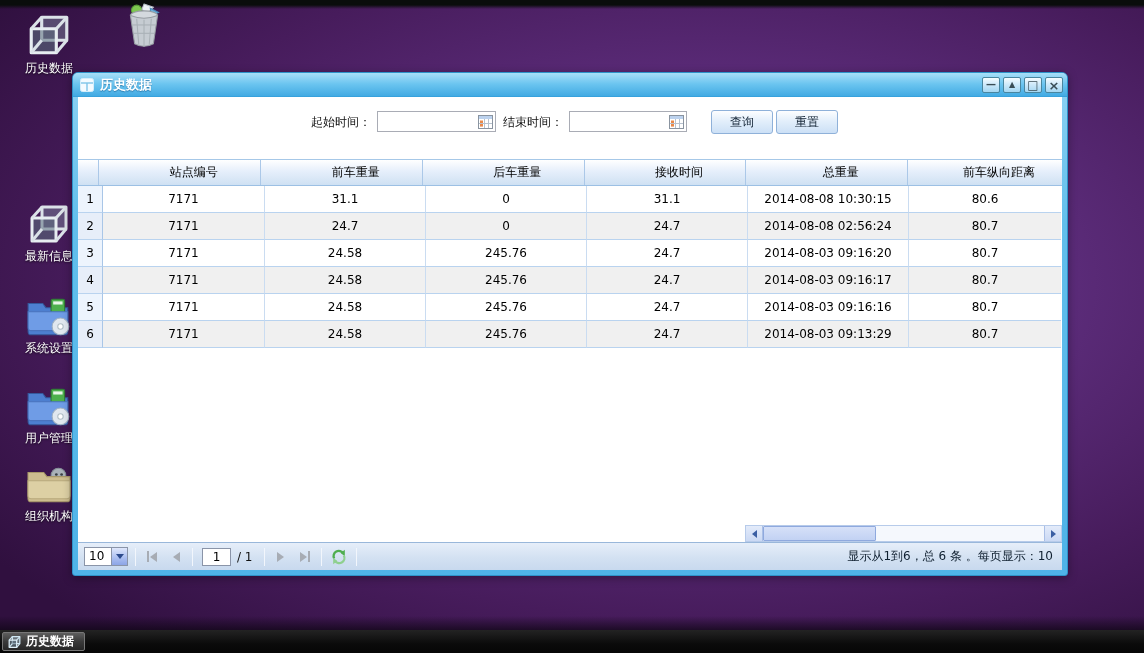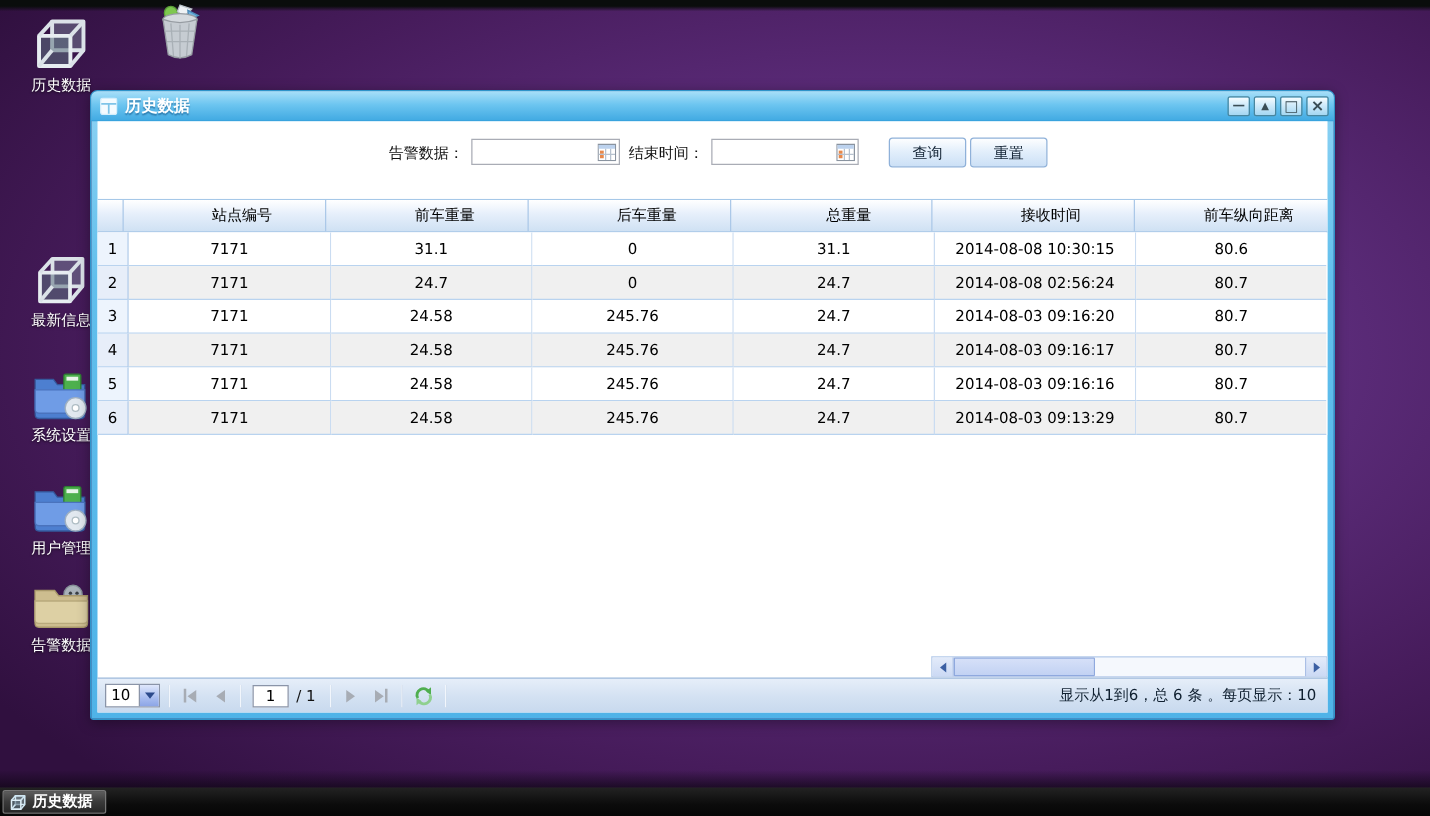--- a/index.html
+++ b/index.html
@@ -166,21 +166,21 @@
   </div>
 
   <div class="dicon" style="left:13px; top:464px;">
     <svg width="48" height="42" viewBox="0 0 44 40">
       <circle cx="31" cy="11" r="7" fill="#aab2b9" stroke="#858f97"></circle>
       <circle cx="29" cy="10" r="1.3" fill="#3a3f44"></circle>
       <circle cx="34" cy="10" r="1.3" fill="#3a3f44"></circle>
       <path d="M2,8 h15 l3,4 h22 v21 q0,3 -3,3 h-34 q-3,0 -3,-3 z" fill="#cdbd8f" stroke="#a8986a"></path>
       <path d="M2,16 h40 v14 q0,3 -3,3 h-34 q-3,0 -3,-3 z" fill="#ddd0a4" stroke="#b8a97c"></path>
     </svg>
-    <div class="dlabel">告警数据</div>
+    <div class="dlabel">组织机构</div>
   </div>
 </div>
 
 <div class="window">
 
   <div class="titlebar">
     <svg width="14" height="14" viewBox="0 0 14 14">
       <rect x="0.5" y="0.5" width="13" height="13" rx="2" fill="#f4fbff" stroke="#d5eefb"></rect>
       <line x1="1" y1="5" x2="13" y2="5" stroke="#7fc4e8" stroke-width="1.4"></line>
       <line x1="7" y1="5" x2="7" y2="13" stroke="#7fc4e8" stroke-width="1.4"></line>
@@ -189,21 +189,21 @@
     <div class="win-controls">
       <div class="win-btn">—</div>
       <div class="win-btn" style="font-size:8px;">▲</div>
       <div class="win-btn" style="font-size:12px;">□</div>
       <div class="win-btn" style="font-size:13px;">×</div>
     </div>
   </div>
 
   <div class="window-body">
 
-    <span class="form-label" style="left:233px; width:66px;">告警数据：</span>
+    <span class="form-label" style="left:233px; width:66px;">起始时间：</span>
     <input class="date-input" style="left: 299px;" value="">
     <svg class="cal-icon" style="left:400px;" viewBox="0 0 15 15">
       <rect x="0.5" y="1.5" width="14" height="13" fill="#fff" stroke="#8a94a0"></rect>
       <rect x="1" y="2" width="13" height="3" fill="#bcd2ee"></rect>
       <rect x="2" y="6.5" width="3" height="2.6" fill="#e8884a"></rect>
       <rect x="2" y="10" width="3" height="2.6" fill="#e8884a"></rect>
       <line x1="6.5" y1="5" x2="6.5" y2="14" stroke="#b7c2cf"></line>
       <line x1="10.5" y1="5" x2="10.5" y2="14" stroke="#b7c2cf"></line>
       <line x1="1" y1="9.5" x2="14" y2="9.5" stroke="#b7c2cf"></line>
     </svg>
@@ -222,22 +222,22 @@
 
     <button class="form-btn" style="left:633px;">查询</button>
     <button class="form-btn" style="left:698px;">重置</button>
 
     <div class="grid">
       <div class="thead">
         <div class="hcorner"></div>
       <div class="hcell c0">站点编号</div>
           <div class="hcell c1">前车重量</div>
           <div class="hcell c2">后车重量</div>
+          <div class="hcell c4">接收时间</div>
           <div class="hcell c3">总重量</div>
-          <div class="hcell c4">接收时间</div>
           <div class="hcell c5">前车纵向距离</div>
         </div>
       <div>
           <div class="trow">
             <div class="cell col-num">1</div>
             <div class="cell c0">7171</div>
             <div class="cell c1">31.1</div>
             <div class="cell c2">0</div>
             <div class="cell c3">31.1</div>
             <div class="cell c4">2014-08-08 10:30:15</div>

